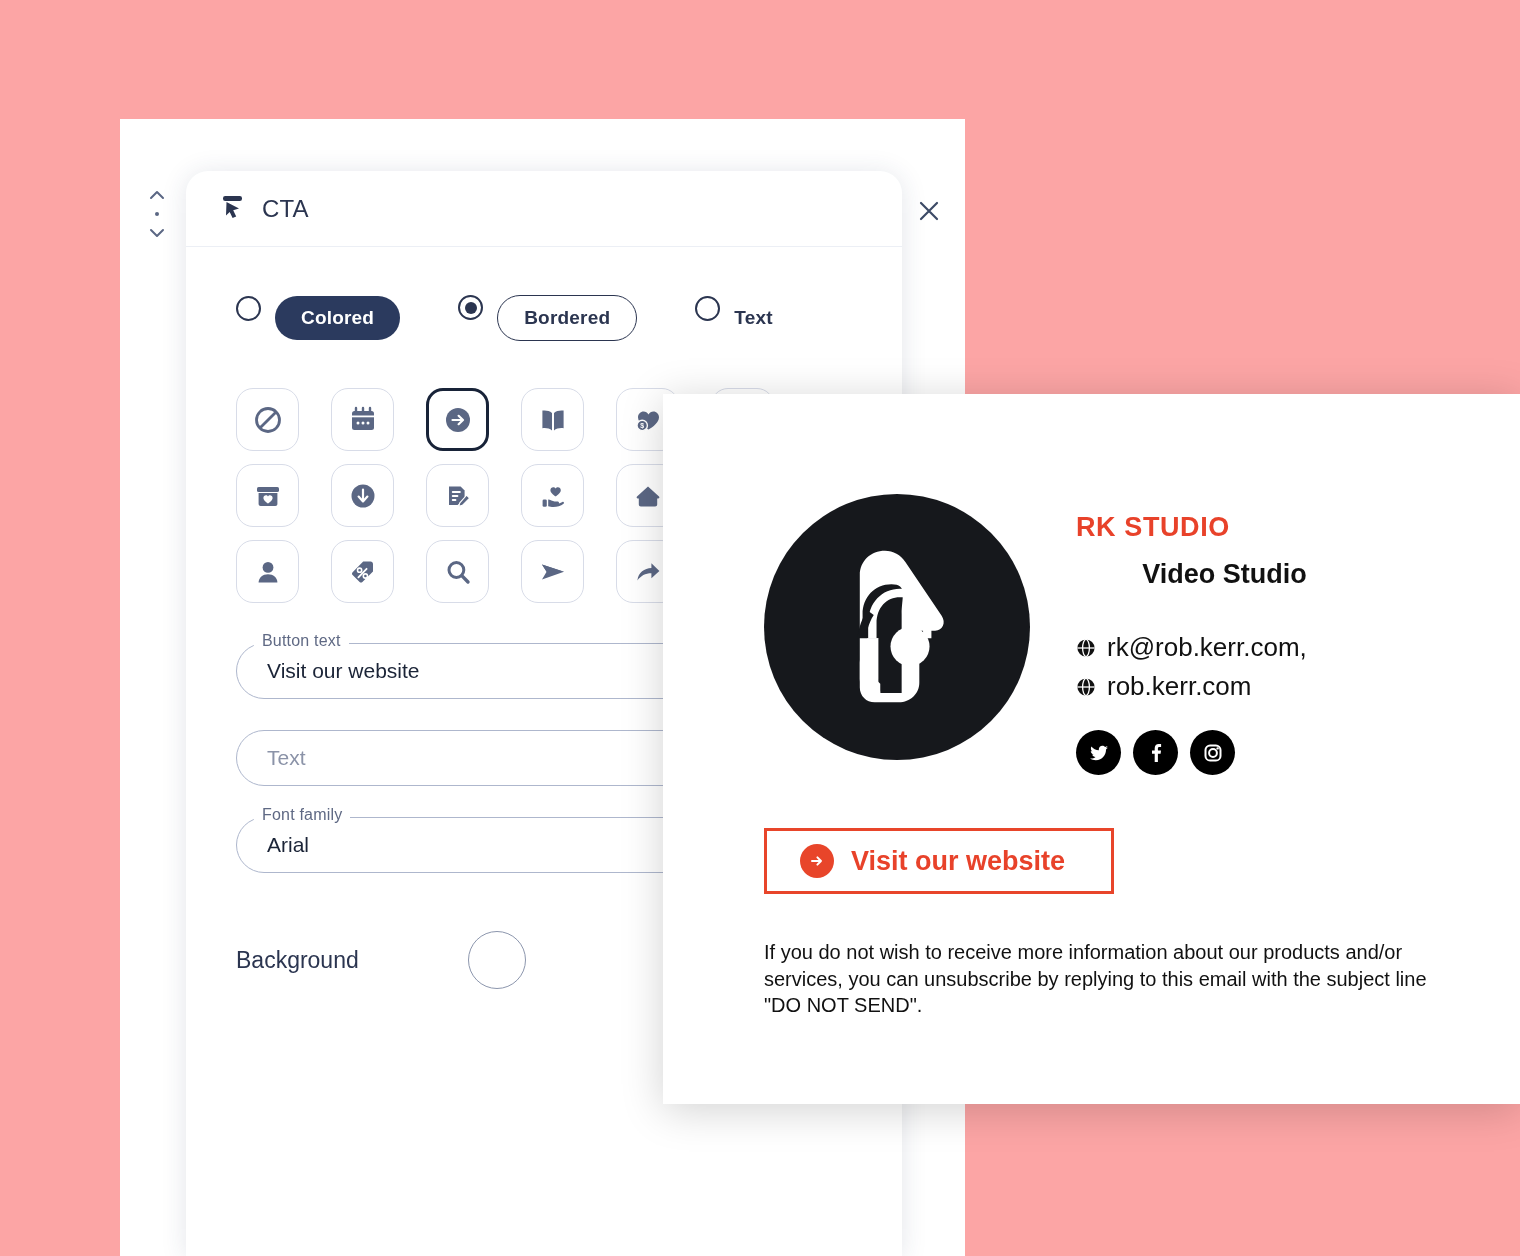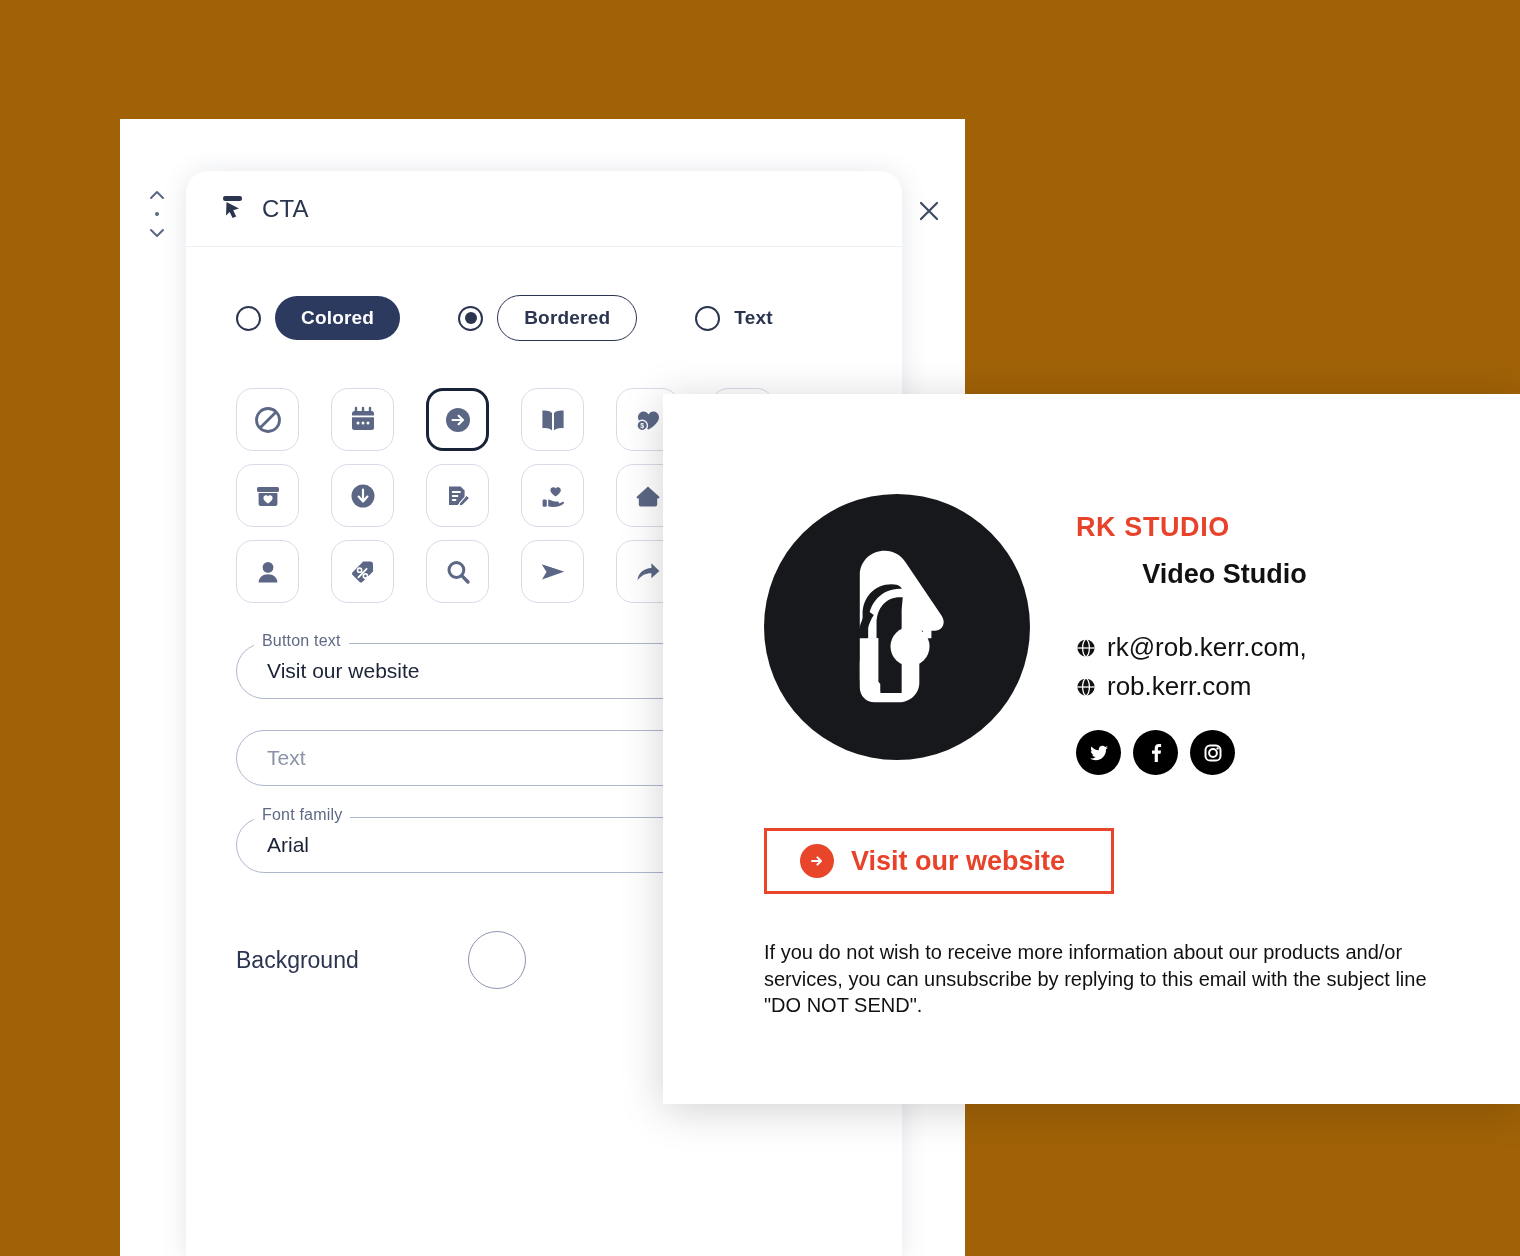--- a/index.html
+++ b/index.html
@@ -2,21 +2,21 @@
 <html><head>
 <meta charset="utf-8">
 <style>
   * { box-sizing: border-box; margin: 0; padding: 0; }
   html, body {
     width: 1520px; height: 1256px;
     background: #05182b;
     font-family: "Liberation Sans", sans-serif;
     overflow: hidden;
   }
-  #stage { position: relative; width: 1520px; height: 1256px; background: #a16207; }
+  #stage { position: relative; width: 1520px; height: 1256px; background: #fca5a5; }
 
   
   .backdrop-sheet {
     position: absolute; left: 120px; top: 119px;
     width: 845px; height: 1137px;
     background: #ffffff;
   }
 
   
   .drag-handle {
@@ -50,21 +50,21 @@
     padding: 0 34px;
     border-bottom: 1px solid #eceff5;
   }
   .cta-title { font-size: 24px; color: #2b3550; letter-spacing: .2px; }
 
   
   .style-row {
     display: flex; align-items: center;
     padding: 48px 0 0 50px; gap: 0;
   }
-  .style-opt { display: flex; align-items: center; gap: 14px; margin-right: 58px; }
+  .style-opt { display: flex; gap: 14px; margin-right: 58px; }
   .radio {
     width: 25px; height: 25px; border-radius: 50%;
     border: 2.5px solid #2b3550; background: #fff;
     display: flex; align-items: center; justify-content: center;
     flex: none; cursor: pointer;
   }
   .radio .inner { width: 12px; height: 12px; border-radius: 50%; background: #2b3550; }
   .chip {
     font-size: 19px; font-weight: bold; letter-spacing: .2px;
     padding: 11px 26px; border-radius: 24px; cursor: pointer; white-space: nowrap;

